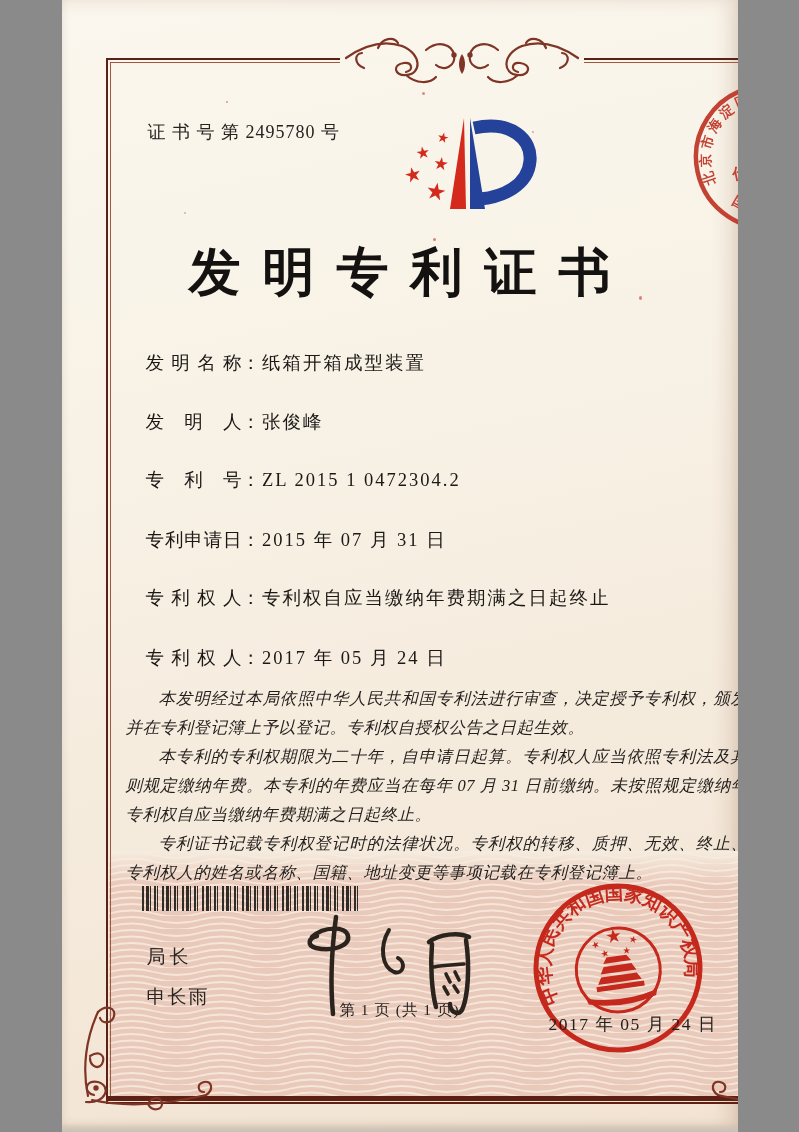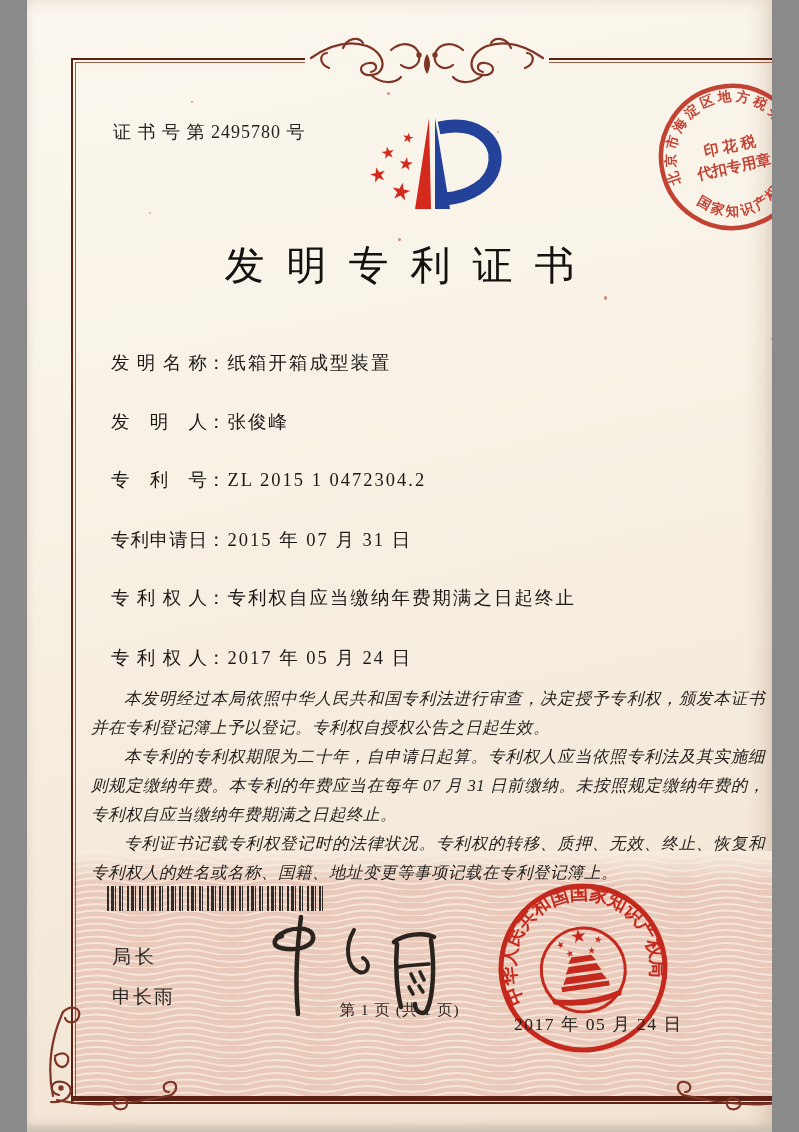--- a/index.html
+++ b/index.html
@@ -1,36 +1,36 @@
 <!DOCTYPE html>
 <html><head>
 <meta charset="utf-8">
 <style>
   html,body{margin:0;padding:0;background:#8a8a8a;}
   .page{
-    position:relative;width:745px;height:1132px;margin:0 auto;overflow:hidden;
+    position:relative;width:676px;height:1132px;margin:0 auto;overflow:hidden;
     background:linear-gradient(168deg,#fbf7ee 0%,#f8f2e6 35%,#f5ebdd 65%,#f2e3d2 100%);
     font-family:"Liberation Serif","DejaVu Serif",serif;color:#1f1c1a;
     box-shadow:inset -10px 0 18px rgba(130,70,45,.14), inset 0 -6px 10px rgba(120,90,70,.12);
   }
   .frame{position:absolute;left:44px;top:58px;width:712px;height:1042px;
     border:2px solid #5d2014;pointer-events:none;}
   .frame-inner{position:absolute;inset:2px;border:1px solid #9a5a44;}
   .frame-bottom-thick{position:absolute;left:44px;top:1096px;width:712px;height:5px;background:#5d2014;}
   .band{position:absolute;left:47px;top:851px;width:706px;height:246px;}
   .band-fade{position:absolute;left:0;top:0;width:100%;height:34px;
     background:linear-gradient(#f5ecdf,rgba(245,236,223,0));}
   .ornament-top{position:absolute;left:278px;top:28px;width:244px;height:58px;}
   .corner{position:absolute;width:142px;height:112px;}
   .corner.left{left:10px;top:1000px;}
   .corner.right{left:648px;top:1000px;transform:scaleX(-1);}
   .cert-number{position:absolute;left:86px;top:120px;font-size:18px;letter-spacing:1px;color:#262220;}
   .logo{position:absolute;left:332px;top:106px;}
   .title{position:absolute;left:0;top:238px;width:100%;text-align:center;
-    font-size:40px;font-weight:normal;letter-spacing:22px;padding-left:22px;box-sizing:border-box;color:#141210;}
+    font-size:52px;font-weight:bold;letter-spacing:22px;padding-left:22px;box-sizing:border-box;color:#141210;}
   .field-row{position:absolute;left:84px;font-size:18.5px;white-space:nowrap;color:#1b1816;font-family:Liberation Serif, serif;}
   .field-label{display:inline-block;width:96px;text-align:justify;text-align-last:justify;}
   .field-colon{display:inline-block;margin:0 2px 0 0;}
   .field-value{letter-spacing:2px;}
   .paragraphs{position:absolute;left:64px;top:684px;width:674px;font-size:16.5px;
     line-height:29px;color:#231f1c;text-align:justify;}
   .paragraphs p{margin:0;text-indent:2em;letter-spacing:.5px;font-style:italic;}
   .barcode{position:absolute;left:80px;top:886px;width:216px;height:25px;opacity:.88;
     background:repeating-linear-gradient(90deg,#181614 0 2px,transparent 2px 4px,#181614 4px 7px,
       transparent 7px 8px,#181614 8px 9px,transparent 9px 12px,#181614 12px 14px,transparent 14px 15px,

